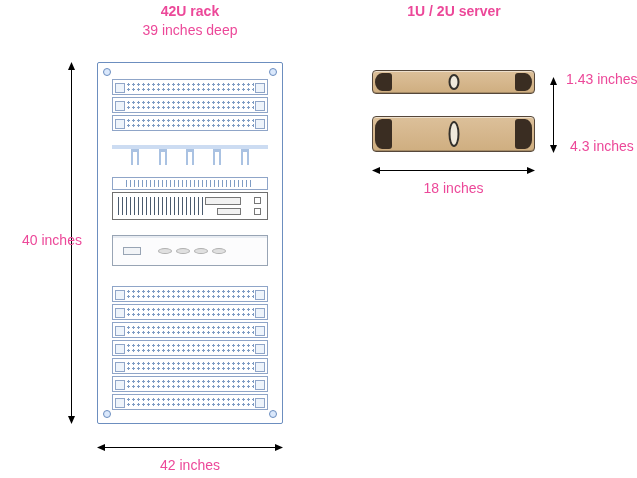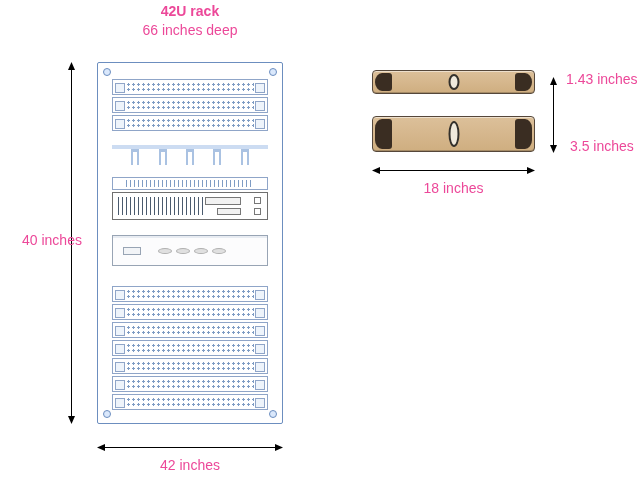--- a/index.html
+++ b/index.html
@@ -75,21 +75,22 @@
 
   svg line{stroke:#000;stroke-width:1;}
   svg polygon{fill:#000;}
 </style>
 </head>
 <body>
 
 <div class="canvas">
 
   <div class="label bold center" style="left:97px;top:4px;width:186px">42U rack</div>
-  <div class="label center" style="left:97px;top:23px;width:186px">66 inches deep</div>
+  <div class="label center" style="left:97px;top:23px;width:186px">39 inches deep</div>
+  <div class="label bold center" style="left:352px;top:4px;width:204px">1U / 2U server</div>
 
   <div class="rack">
     <div class="corner tl"></div>
     <div class="corner tr"></div>
     <div class="corner bl"></div>
     <div class="corner br"></div>
     <div class="rack-units">
         <div class="unit u-patch-panel"></div>
         <div class="unit u-patch-panel"></div>
         <div class="unit u-patch-panel"></div>
@@ -153,21 +154,21 @@
     <div class="oval"></div>
     <div class="end right"></div>
   </div>
 
   <svg class="abs" style="left:546px;top:77px" width="15" height="76">
     <line x1="7.5" y1="6" x2="7.5" y2="70"></line>
     <polygon points="7.5,0 4,8 11,8"></polygon>
     <polygon points="7.5,76 4,68 11,68"></polygon>
   </svg>
   <div class="label" style="left:566px;top:72px">1.43 inches</div>
-  <div class="label" style="left:570px;top:139px">3.5 inches</div>
+  <div class="label" style="left:570px;top:139px">4.3 inches</div>
 
   <svg class="abs" style="left:372px;top:163px" width="163" height="15">
     <line x1="6" y1="7.5" x2="157" y2="7.5"></line>
     <polygon points="0,7.5 8,4 8,11"></polygon>
     <polygon points="163,7.5 155,4 155,11"></polygon>
   </svg>
   <div class="label center" style="left:372px;top:181px;width:163px">18 inches</div>
 
 </div>
 

